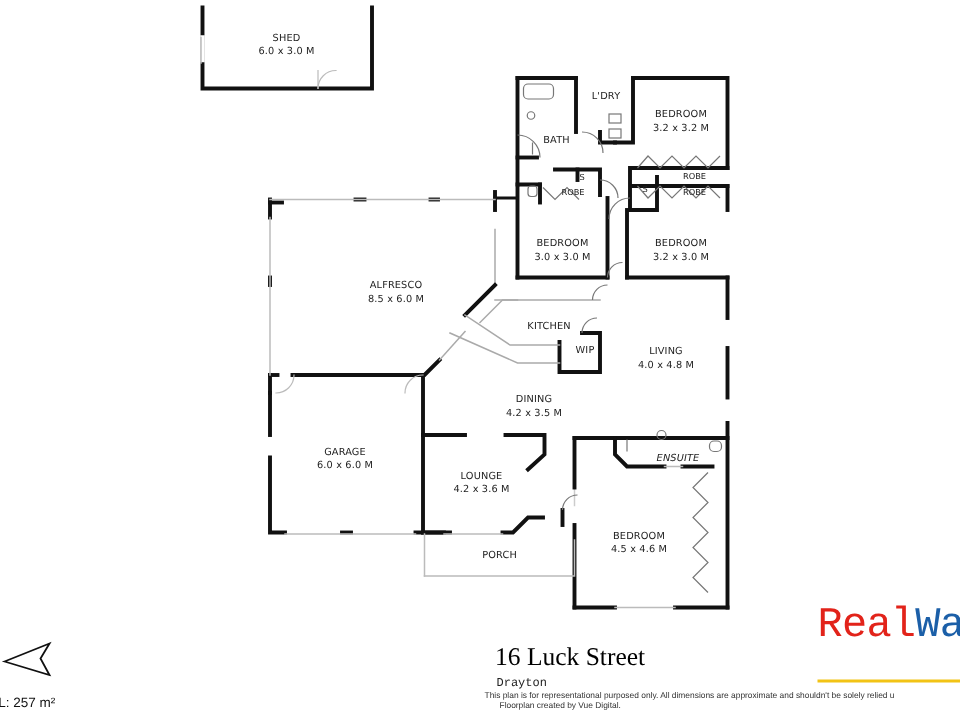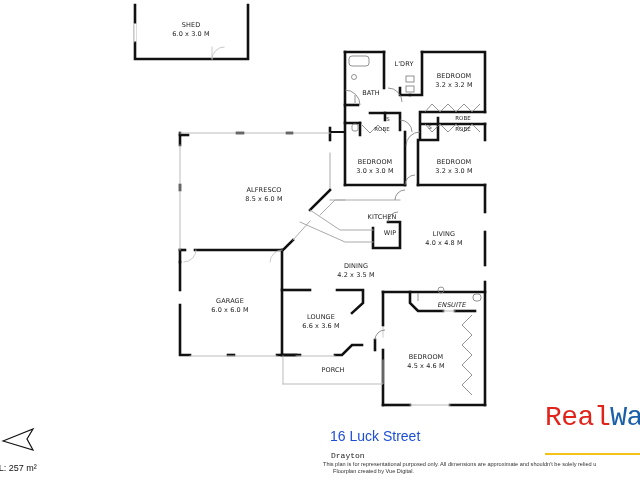--- a/index.html
+++ b/index.html
@@ -1,20 +1,20 @@
 <!DOCTYPE html>
 <html><head>
 <meta charset="utf-8">
 <style>
   html, body { margin:0; padding:0; background:#ffffff; }
   body { width:640px; height:480px; position:relative; overflow:hidden; font-family:"DejaVu Sans", sans-serif; }
   #plan { position:absolute; left:0; top:0; width:640px; height:420px; }
   .room-label { position:absolute; text-align:center; font-size:6.5px; color:#222; line-height:9px; letter-spacing:0.1px; transform:translateX(-50%); white-space:nowrap; }
   .small-label { position:absolute; font-size:5.5px; color:#222; transform:translateX(-50%); white-space:nowrap; }
-  .footer-title { position:absolute; left:330px; top:428px; font-size:14px; color:#1d4ed8; font-family:Liberation Sans, sans-serif; }
+  .footer-title { position:absolute; left:330px; top:428px; font-size:17px; color:#000000; font-family:Liberation Serif, serif; }
   .footer-sub { position:absolute; left:331px; top:451px; font-size:8px; color:#222; font-family:Liberation Mono, monospace; }
   .footer-disclaimer { position:absolute; left:323px; top:461px; font-size:5.6px; color:#333; line-height:7px; white-space:nowrap; font-family:"Liberation Sans", sans-serif; }
   .total { position:absolute; left:-12px; top:463px; font-size:9px; color:#111; font-family:"Liberation Sans", sans-serif; }
   .logo { position:absolute; left:545px; top:404px; font-size:28px; font-family:Liberation Mono, monospace; letter-spacing:-0.5px; line-height:28px; white-space:nowrap; }
   .logo .real { color:#e2231a; }
   .logo .way { color:#1b5fa8; }
   .logo-underline { position:absolute; left:545px; top:453px; width:100px; height:1.5px; background:#f2c315; }
 </style>
 </head>
 <body>
@@ -158,41 +158,41 @@
   <div>3.0 x 3.0 M</div>
 </div>
 <div class="room-label" style="left:454px; top:158px;">
   <div>BEDROOM</div>
   <div>3.2 x 3.0 M</div>
 </div>
 <div class="room-label" style="left:264px; top:186px;">
   <div>ALFRESCO</div>
   <div>8.5 x 6.0 M</div>
 </div>
-<div class="room-label" style="left:360px; top:213px;padding-left:44px;">
+<div class="room-label" style="left:344px; top:213px;padding-left:44px;">
   <div>KITCHEN</div>
 </div>
 <div class="room-label" style="left:390px; top:229px;">
   <div>WIP</div>
 </div>
 <div class="room-label" style="left:444px; top:230px;">
   <div>LIVING</div>
   <div>4.0 x 4.8 M</div>
 </div>
 <div class="room-label" style="left:320px; top:262px;margin-left:36px;">
   <div>DINING</div>
   <div>4.2 x 3.5 M</div>
 </div>
 <div class="room-label" style="left:230px; top:297px;">
   <div>GARAGE</div>
   <div>6.0 x 6.0 M</div>
 </div>
 <div class="room-label" style="left:321px; top:313px;">
   <div>LOUNGE</div>
-  <div>6.6 x 3.6 M</div>
+  <div>4.2 x 3.6 M</div>
 </div>
 <div class="room-label" style="left:452px; top:301px;font-style:italic;">
   <div>ENSUITE</div>
 </div>
 <div class="room-label" style="left:426px; top:353px;">
   <div>BEDROOM</div>
   <div>4.5 x 4.6 M</div>
 </div>
 <div class="room-label" style="left:333px; top:366px;">
   <div>PORCH</div>

